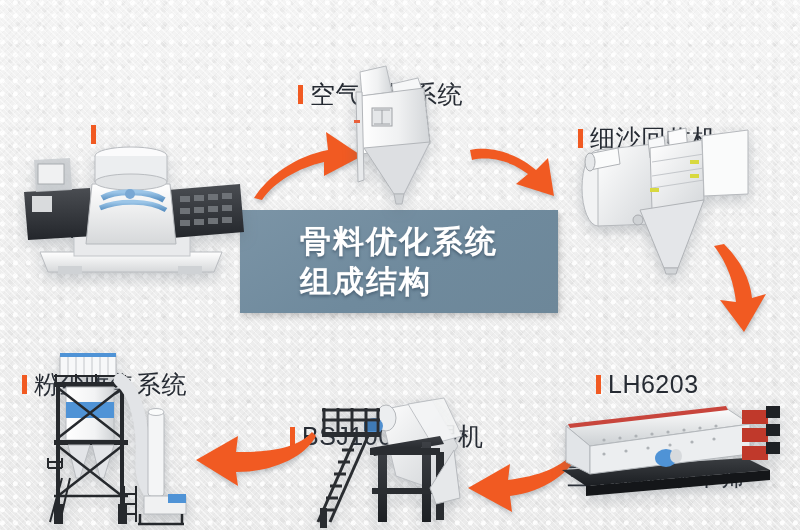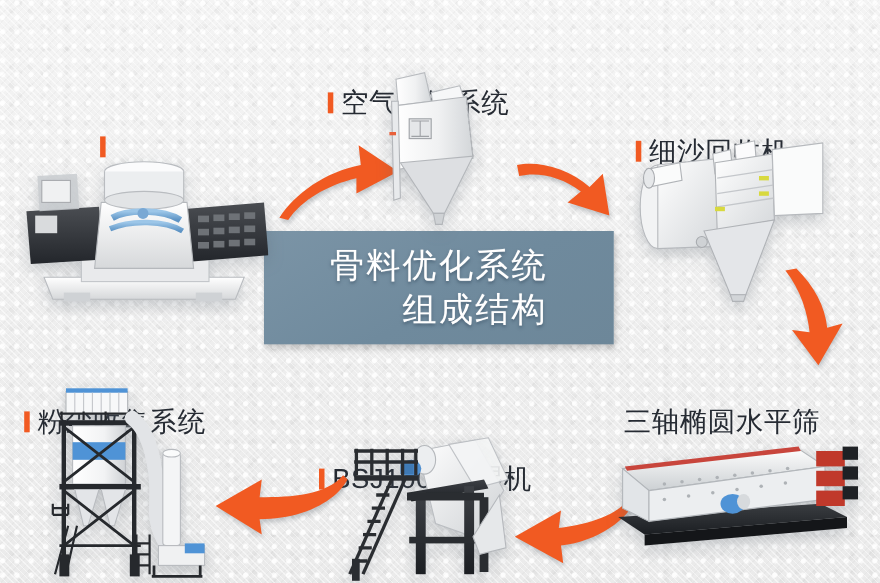--- a/index.html
+++ b/index.html
@@ -36,22 +36,22 @@
   }
   .l1{font-size:25px;}
 
   .title-box{
     position:absolute;left:240px;top:210px;width:318px;height:103px;
     background:linear-gradient(150deg,#7b94a6 0%,#6f8a9d 55%,#6d8799 100%);
     box-shadow:2px 3px 6px rgba(0,0,0,.22);
     display:flex;align-items:center;justify-content:center;
   }
   .title-txt{
-    color:#ffffff;font-size:31px;font-weight:normal;line-height:1.28;
-    text-align:right;letter-spacing:2px;
+    color:#ffffff;font-size:31px;font-weight:bold;line-height:1.28;
+    text-align:left;letter-spacing:2px;
     text-shadow:0 2px 3px rgba(40,60,80,.55), 0 0 1px rgba(255,255,255,.5);
     white-space:pre-line;
   }
 
   .arrow{position:absolute;filter:drop-shadow(1px 3px 2px rgba(80,90,100,.30));}
 
   .equip{position:absolute;}
   .equip svg{display:block;}
 
   .shadowy{filter:drop-shadow(0 5px 7px rgba(90,100,110,.30));}
@@ -68,20 +68,21 @@
 
   <div class="label l1" style="left:298px;top:18px;">
     <div><span class="bar"></span><span>空气分级系统</span></div>
   </div>
 
   <div class="label l1" style="left:578px;top:62px;">
     <div><span class="bar"></span><span>细沙回收机</span></div>
   </div>
 
   <div class="label l1" style="left:596px;top:308px;">
+    <div><span class="bar"></span><span>LH6203</span></div>
     <div style="margin-left:-29px;">三轴椭圆水平筛</div>
   </div>
 
   <div class="label l1" style="left:290px;top:360px;">
     <div><span class="bar"></span><span>BSJ1000拌湿机</span></div>
   </div>
 
   <div class="label l1" style="left:22px;top:308px;">
     <div><span class="bar"></span><span>粉尘收集系统</span></div>
   </div>

